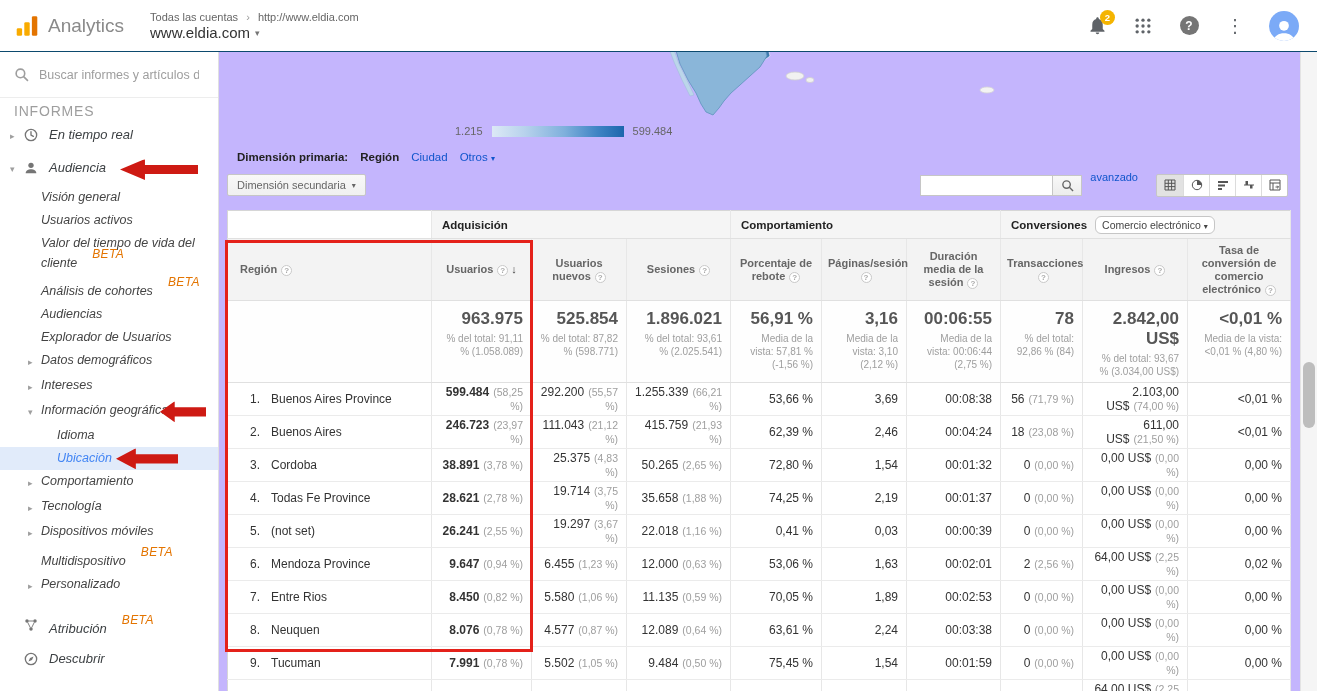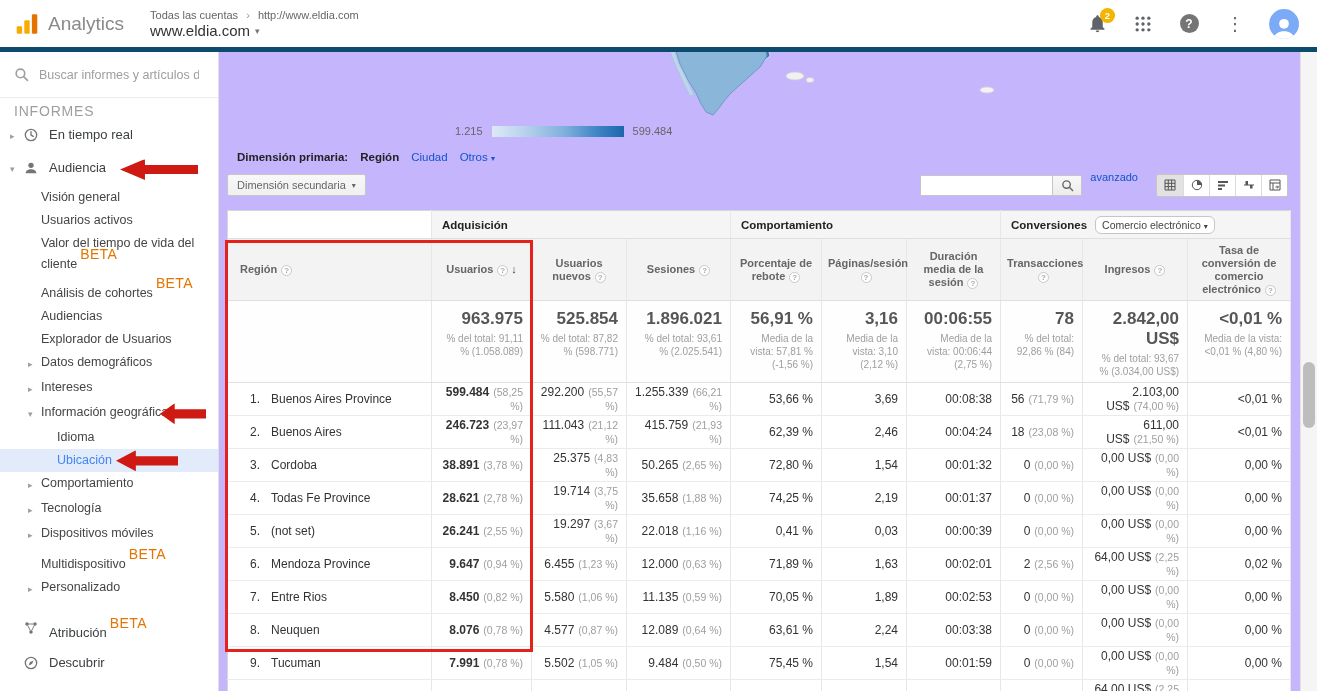--- a/index.html
+++ b/index.html
@@ -2,21 +2,21 @@
 <html><head>
 <meta charset="utf-8">
 <style>
   * { margin:0; padding:0; box-sizing:border-box; }
   html,body { width:1317px; height:691px; overflow:hidden; background:#fff;
     font-family:"Liberation Sans","DejaVu Sans",sans-serif; }
   #app { position:relative; width:1317px; height:691px; overflow:hidden; background:#fff; }
 
   
   .topbar { position:absolute; top:0; left:0; width:1317px; height:52px; background:#fff;
-    border-bottom:5px solid #0c4a6e; display:flex; align-items:center; z-index:6; }
+    border-bottom:1px solid #0c4a6e; display:flex; align-items:center; z-index:6; }
   .logo-wrap { display:flex; align-items:center; padding-left:14px; cursor:pointer; }
   .app-name { font-size:19px; color:#8a8a8a; margin-left:8px; }
   .crumb-wrap { margin-left:26px; display:flex; flex-direction:column; justify-content:center; }
   .crumbs { font-size:11px; color:#666; line-height:14px; }
   .crumbs .sep { margin:0 5px; color:#999; }
   .account { font-size:15px; color:#333; line-height:18px; cursor:pointer; display:flex; align-items:center; }
   .account .mini-caret { margin-left:5px; font-size:9px; color:#757575; }
   .topbar-right { margin-left:auto; display:flex; align-items:center; gap:22px; padding-right:18px; }
   .tb-icon { position:relative; width:24px; height:24px; display:flex; align-items:center; justify-content:center; cursor:pointer; }
   .badge { position:absolute; top:-4px; right:-6px; min-width:15px; height:15px; border-radius:8px;
@@ -33,23 +33,23 @@
   .side-search input { border:none; outline:none; font-size:12.5px; color:#555; width:160px; font-family:inherit; }
   .side-search input::placeholder { color:#9e9e9e; }
   .side-section-label { font-size:14px; color:#9e9e9e; letter-spacing:.8px; padding:5px 0 1px 14px; }
   .nav-item { position:relative; display:flex; align-items:flex-start; padding:4px 8px 4px 10px;
     font-size:12.5px; color:#444; cursor:pointer; line-height:15px; }
   .nav-item .caret { width:13px; flex:none; font-size:9px; color:#9e9e9e; padding-top:2px; }
   .nav-item .nav-ico { width:26px; flex:none; padding-top:0px; }
   .nav-item.lvl0 { padding-top:7px; padding-bottom:7px; font-size:13px; color:#3c4043; }
   .nav-item.lvl1 { padding-left:28px; }
   .nav-item.lvl2 { padding-left:44px; }
-  .nav-item .nav-label { padding-right:4px; }
+  .nav-item .nav-label { padding-right:4px;font-style:italic; }
   .nav-item.selected { background:#e1ebfa; color:#4285f4; }
-  .beta { color:#e37400; font-size:14px; letter-spacing:.4px; margin-left:3px; position:relative; top:-4px; }
+  .beta { color:#e37400; font-size:12px; letter-spacing:.4px; margin-left:15px; position:relative; top:-4px; }
   .bottom-gap { height:12px; }
   
   .nav-item.annotated::after { content:""; position:absolute; top:50%; transform:translateY(-50%);
     height:21px; background:#ce1a13; z-index:4; pointer-events:none;
     clip-path:polygon(0 50%, 32% 0, 32% 28%, 100% 28%, 100% 72%, 32% 72%, 32% 100%); }
   .arrow-audiencia::after { right:20px; width:78px; }
   .arrow-informacion-geografica::after { right:12px; width:46px; }
   .arrow-ubicacion::after { right:40px; width:62px; }
 
   
@@ -501,21 +501,21 @@
             <td class="c-num"><span class="v">00:00:39</span></td>
             <td class="c-num"><span class="v">0</span><span class="p">(0,00 %)</span></td>
             <td class="c-num"><span class="v">0,00 US$</span><span class="p">(0,00 %)</span></td>
             <td class="c-num"><span class="v">0,00 %</span></td>
           </tr>
           <tr class="data-row">
             <td class="c-region"><span class="rank">6.</span><span class="rname">Mendoza Province</span></td>
             <td class="c-num c-bold"><span class="v">9.647</span><span class="p">(0,94 %)</span></td>
             <td class="c-num"><span class="v">6.455</span><span class="p">(1,23 %)</span></td>
             <td class="c-num"><span class="v">12.000</span><span class="p">(0,63 %)</span></td>
-            <td class="c-num"><span class="v">71,89 %</span></td>
+            <td class="c-num"><span class="v">53,06 %</span></td>
             <td class="c-num"><span class="v">1,63</span></td>
             <td class="c-num"><span class="v">00:02:01</span></td>
             <td class="c-num"><span class="v">2</span><span class="p">(2,56 %)</span></td>
             <td class="c-num"><span class="v">64,00 US$</span><span class="p">(2,25 %)</span></td>
             <td class="c-num"><span class="v">0,02 %</span></td>
           </tr>
           <tr class="data-row">
             <td class="c-region"><span class="rank">7.</span><span class="rname">Entre Rios</span></td>
             <td class="c-num c-bold"><span class="v">8.450</span><span class="p">(0,82 %)</span></td>
             <td class="c-num"><span class="v">5.580</span><span class="p">(1,06 %)</span></td>

